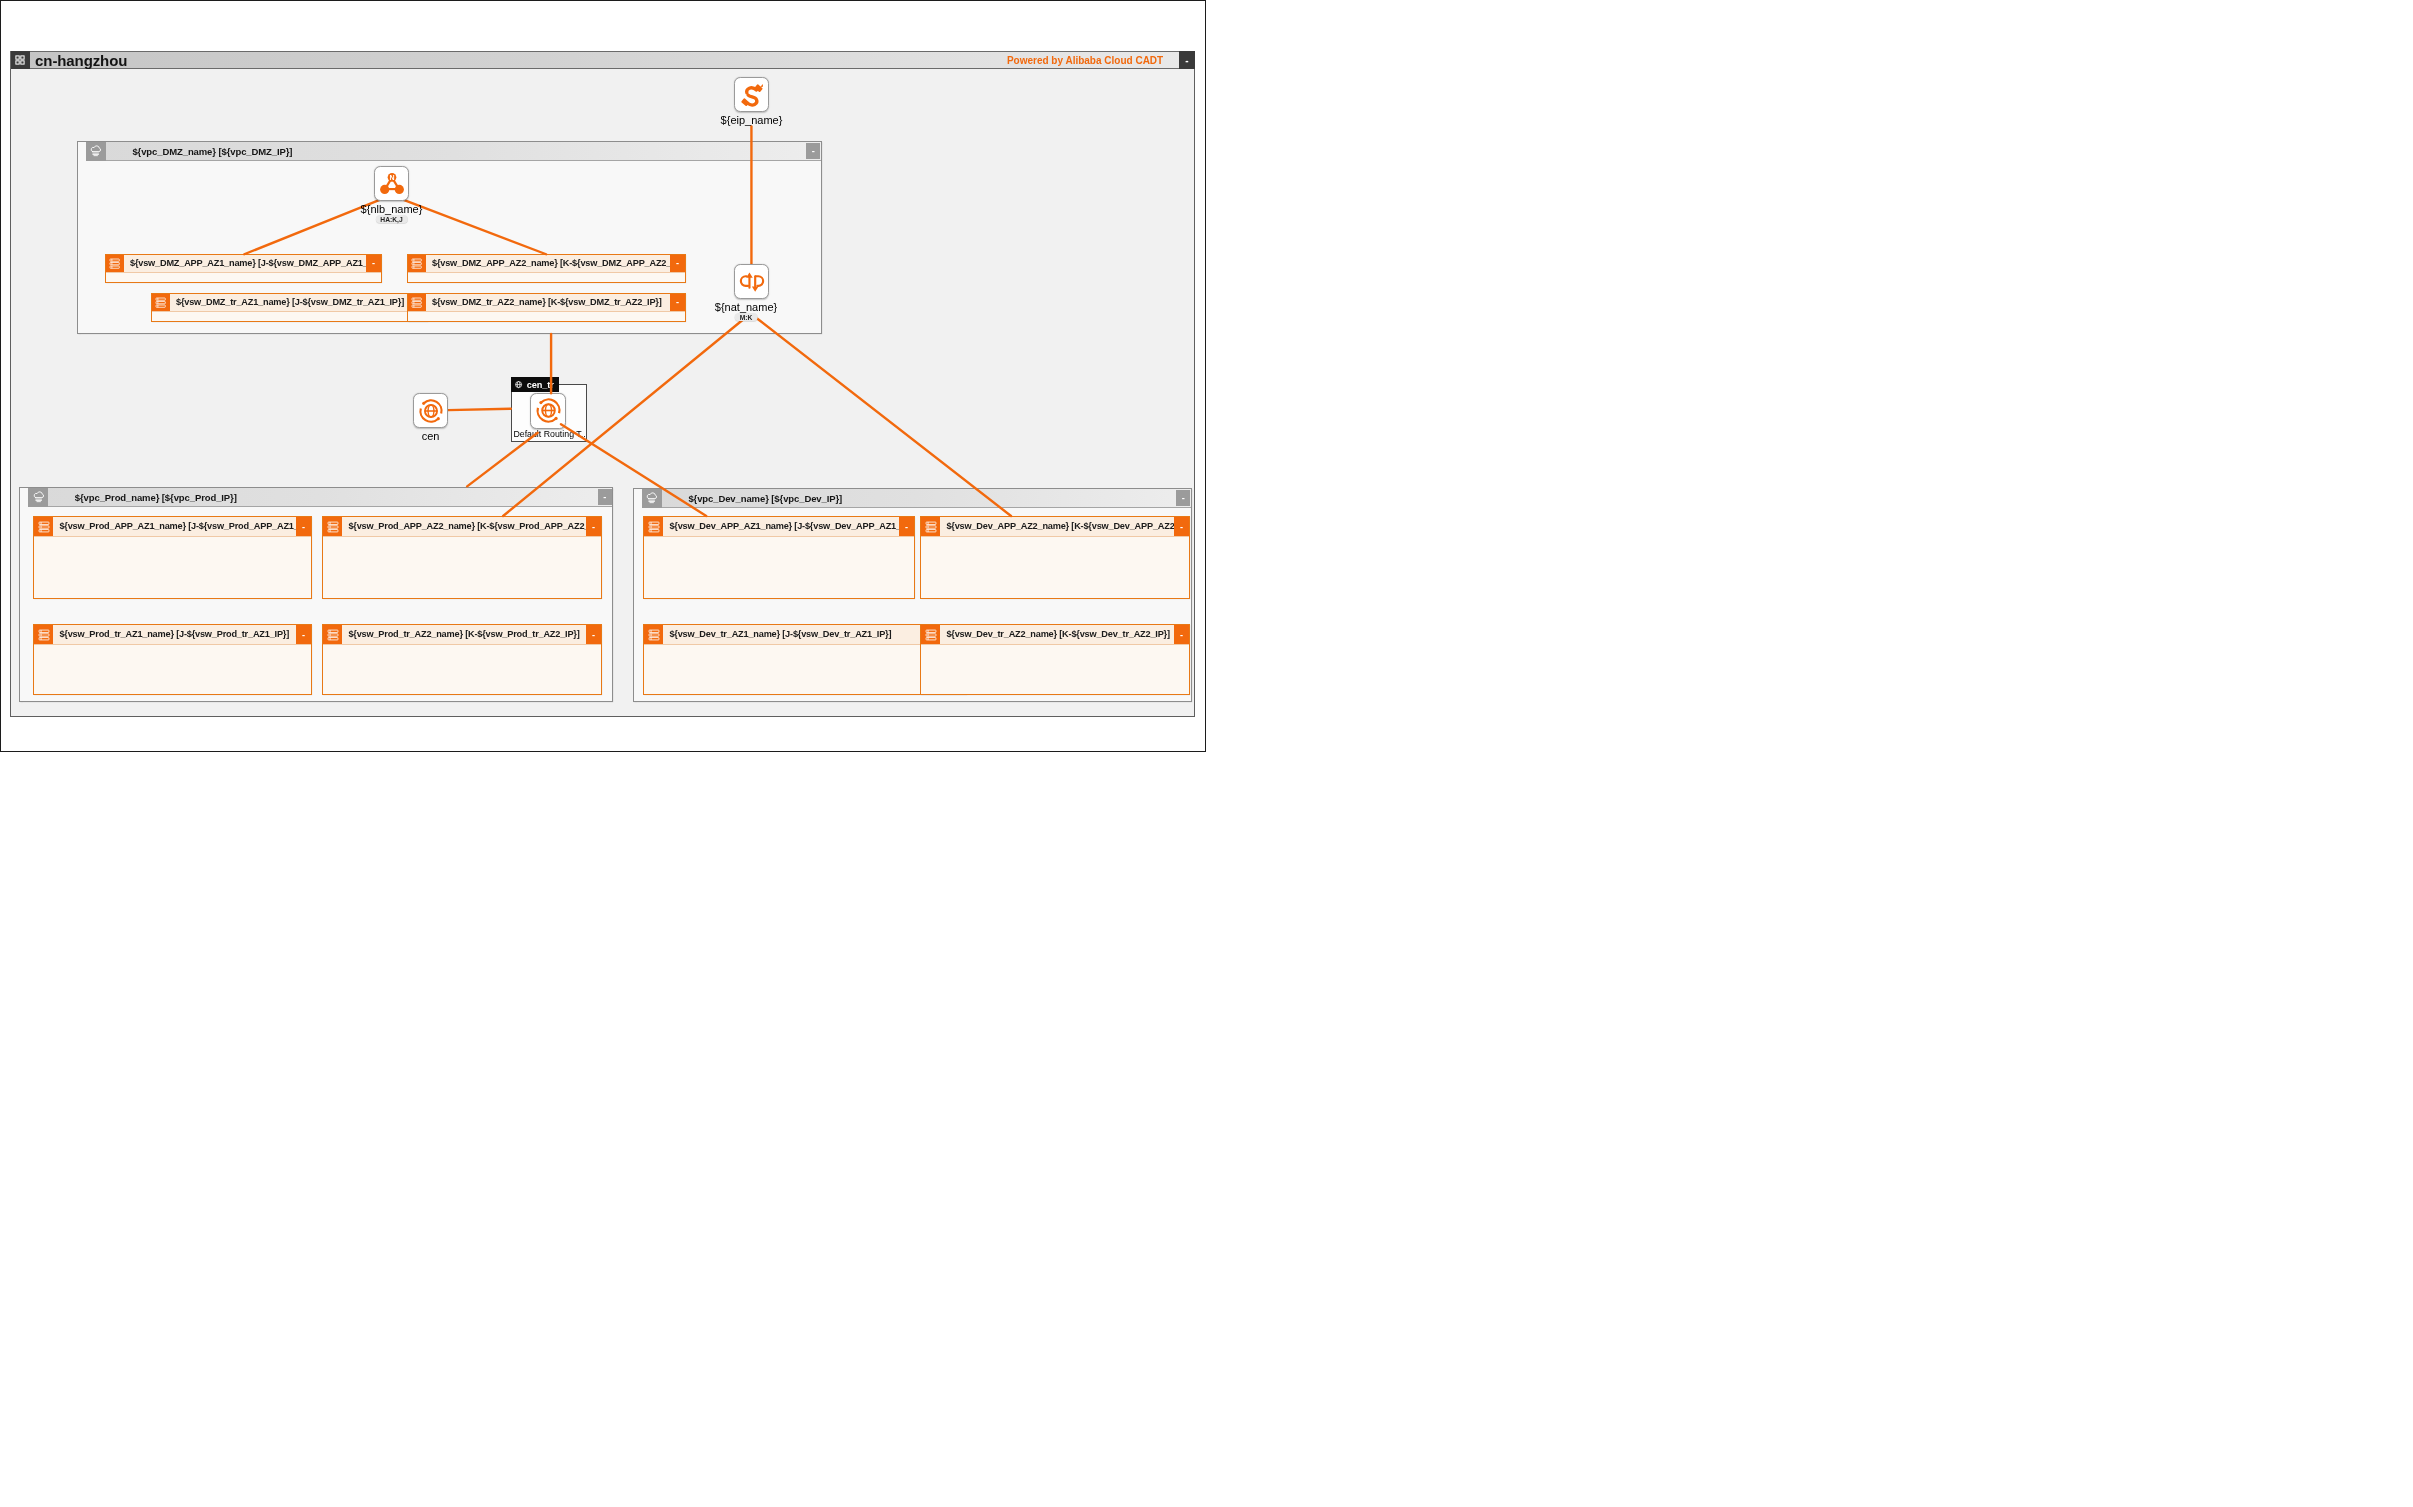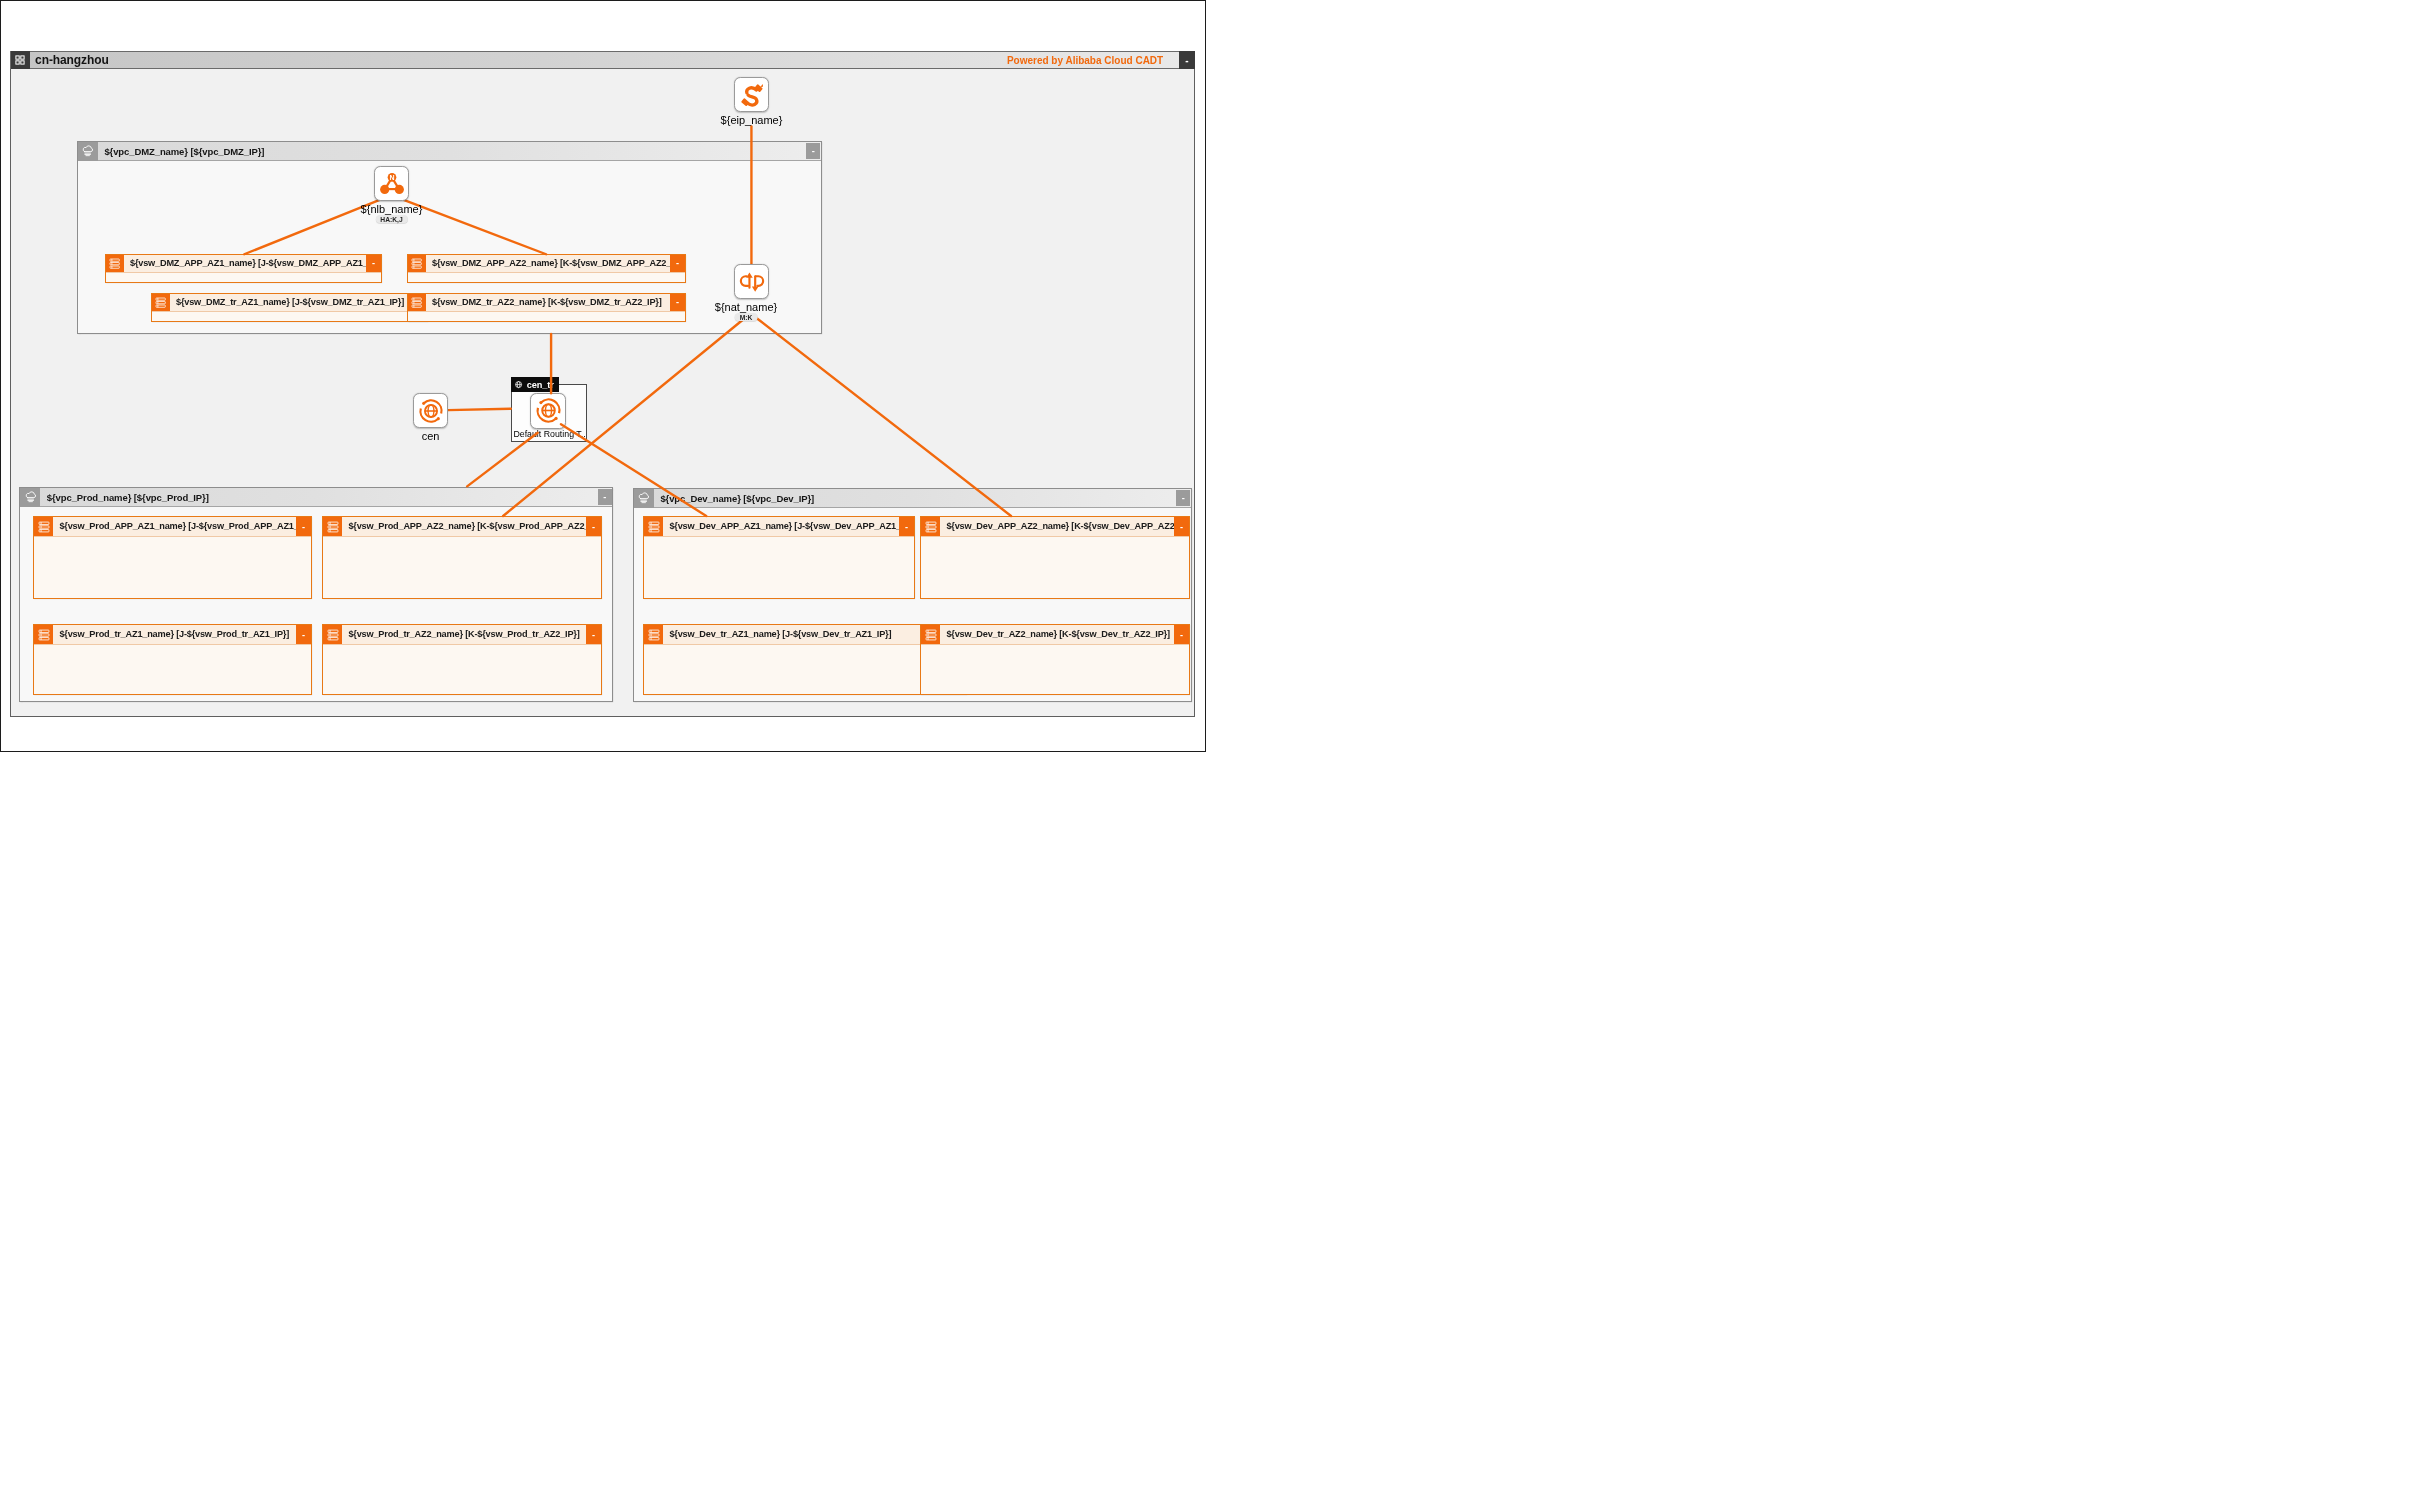--- a/index.html
+++ b/index.html
@@ -13,36 +13,36 @@
     border:0.7px solid #1c1c1c;overflow:hidden;font-family:var(--f);
   }
   
   .region-header{
     position:absolute;left:9.2px;top:50px;width:1185px;height:18.4px;
     background:linear-gradient(90deg,#c5c5c5 0%,#d2d2d2 45%,#e9e9e9 100%);
     border:0.7px solid #6a6a6a;display:flex;align-items:center;
   }
   .rh-icon{width:19px;height:18.4px;margin:-0.7px 0 -0.7px -0.7px;background:#3a3a3a;
     display:flex;align-items:center;justify-content:center;flex:0 0 auto;}
-  .rh-title{font-size:12px;font-weight:bold;color:#141414;margin-left:5.6px;letter-spacing:-0.1px;}
+  .rh-title{font-size:15px;font-weight:bold;color:#141414;margin-left:5.6px;letter-spacing:-0.1px;}
   .rh-powered{position:absolute;right:31px;top:0;height:18.4px;line-height:18.4px;
     font-size:10px;font-weight:bold;color:var(--orange);}
   .rh-min{position:absolute;right:-0.7px;top:-0.7px;width:16px;height:18.4px;background:#3a3a3a;
     color:#fff;border:none;font-size:10px;font-weight:bold;display:flex;align-items:center;
     justify-content:center;cursor:pointer;padding:0;}
   .region-body{
     position:absolute;left:9.2px;top:68px;width:1185px;height:648px;
     background:#f1f1f1;border:0.7px solid #5f5f5f;border-top:none;
   }
   
   .vpc{position:absolute;background:#f8f8f8;border:0.7px solid #8d8d8d;z-index:1;
     box-shadow:0.7px 0.7px 1.4px rgba(0,0,0,.18);}
-  .vpc-head{position:absolute;left:0;top:0;right:0;height:19px;
+  .vpc-head{position:absolute;left:8px;top:0;right:0;height:19px;
     background:linear-gradient(90deg,#d9d9d9 0%,#e0e0e0 50%,#ededed 100%);
-    border-bottom:0.7px solid #a5a5a5;display:flex;align-items:center;}
+    border-bottom:0.7px solid #a5a5a5;display:flex;align-items:center;gap:20px;}
   .vpc-icon{width:20px;height:19px;margin-top:0px;background:#9b9b9b;flex:0 0 auto;
     display:flex;align-items:center;justify-content:center;}
   .vpc-title{font-size:9.5px;font-weight:bold;color:#151515;margin-left:6.4px;letter-spacing:-0.1px;
     white-space:nowrap;overflow:hidden;flex:1;}
   .vpc-min{width:14px;height:16px;margin:0 0.7px 0 2.8px;background:#9b9b9b;border:none;color:#fff;
     font-size:9.2px;font-weight:bold;display:flex;align-items:center;justify-content:center;
     cursor:pointer;flex:0 0 auto;padding:0;}
   
   .vsw{position:absolute;border:0.7px solid #e87916;background:#fdf8f2;z-index:2;
     box-shadow:0.7px 0.7px 1.4px rgba(0,0,0,.12);}

